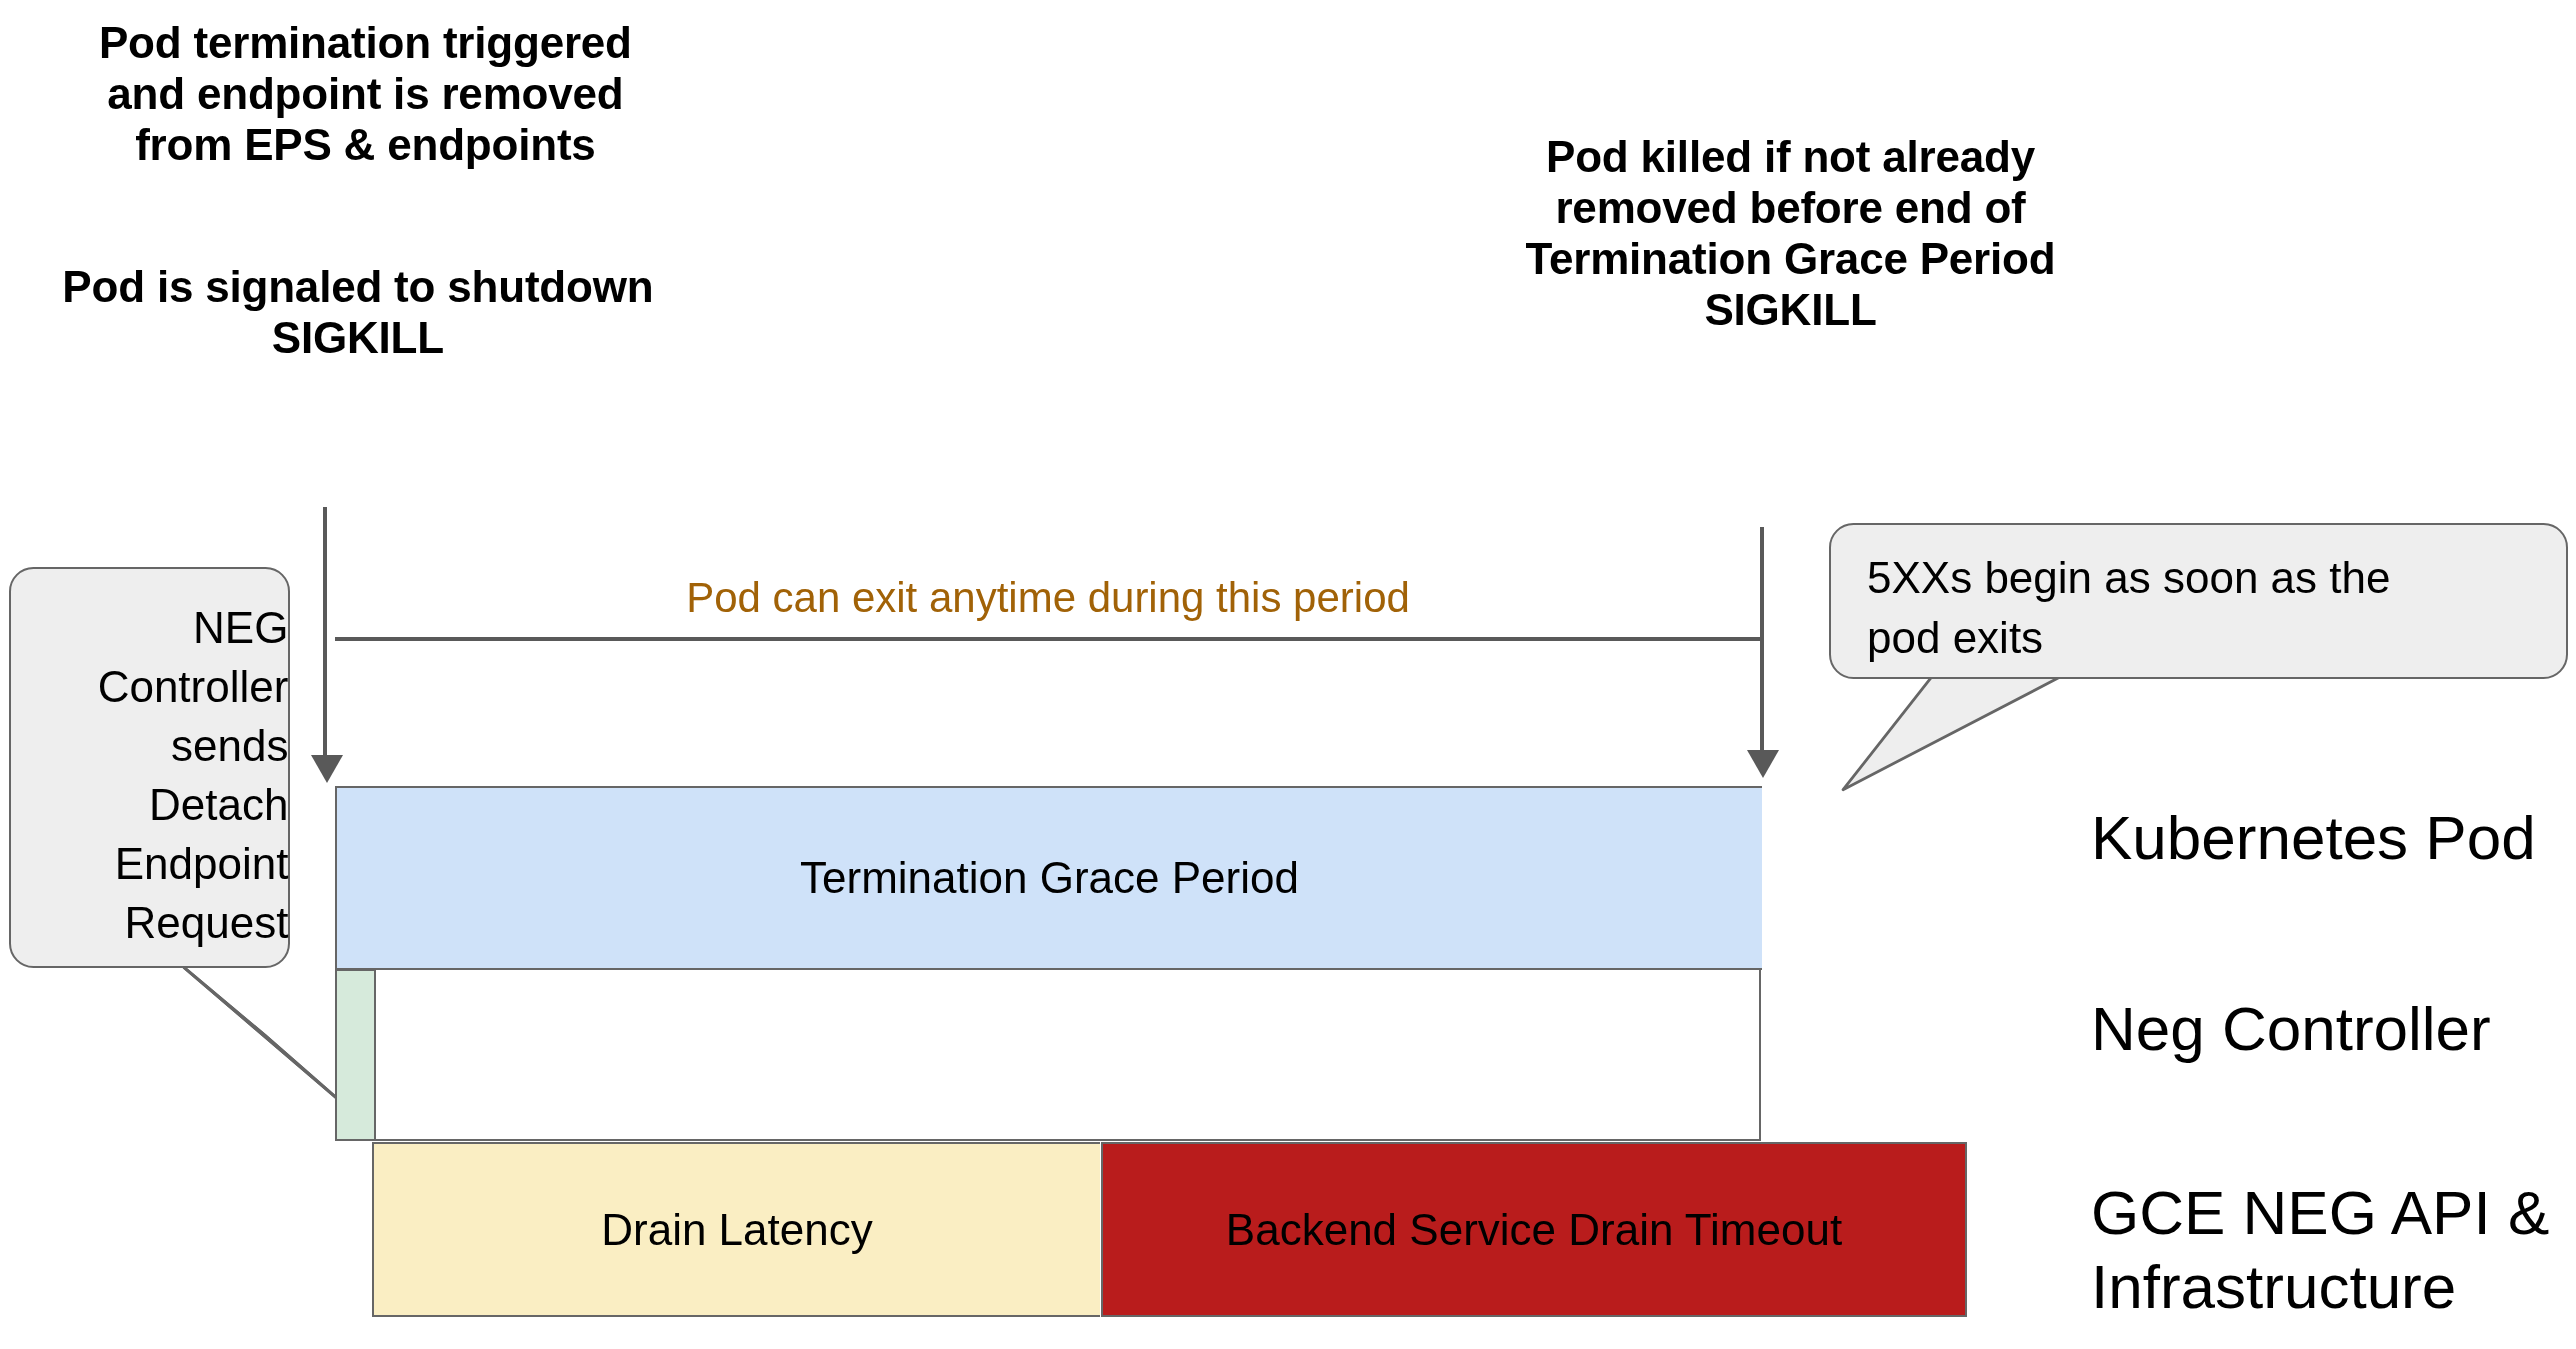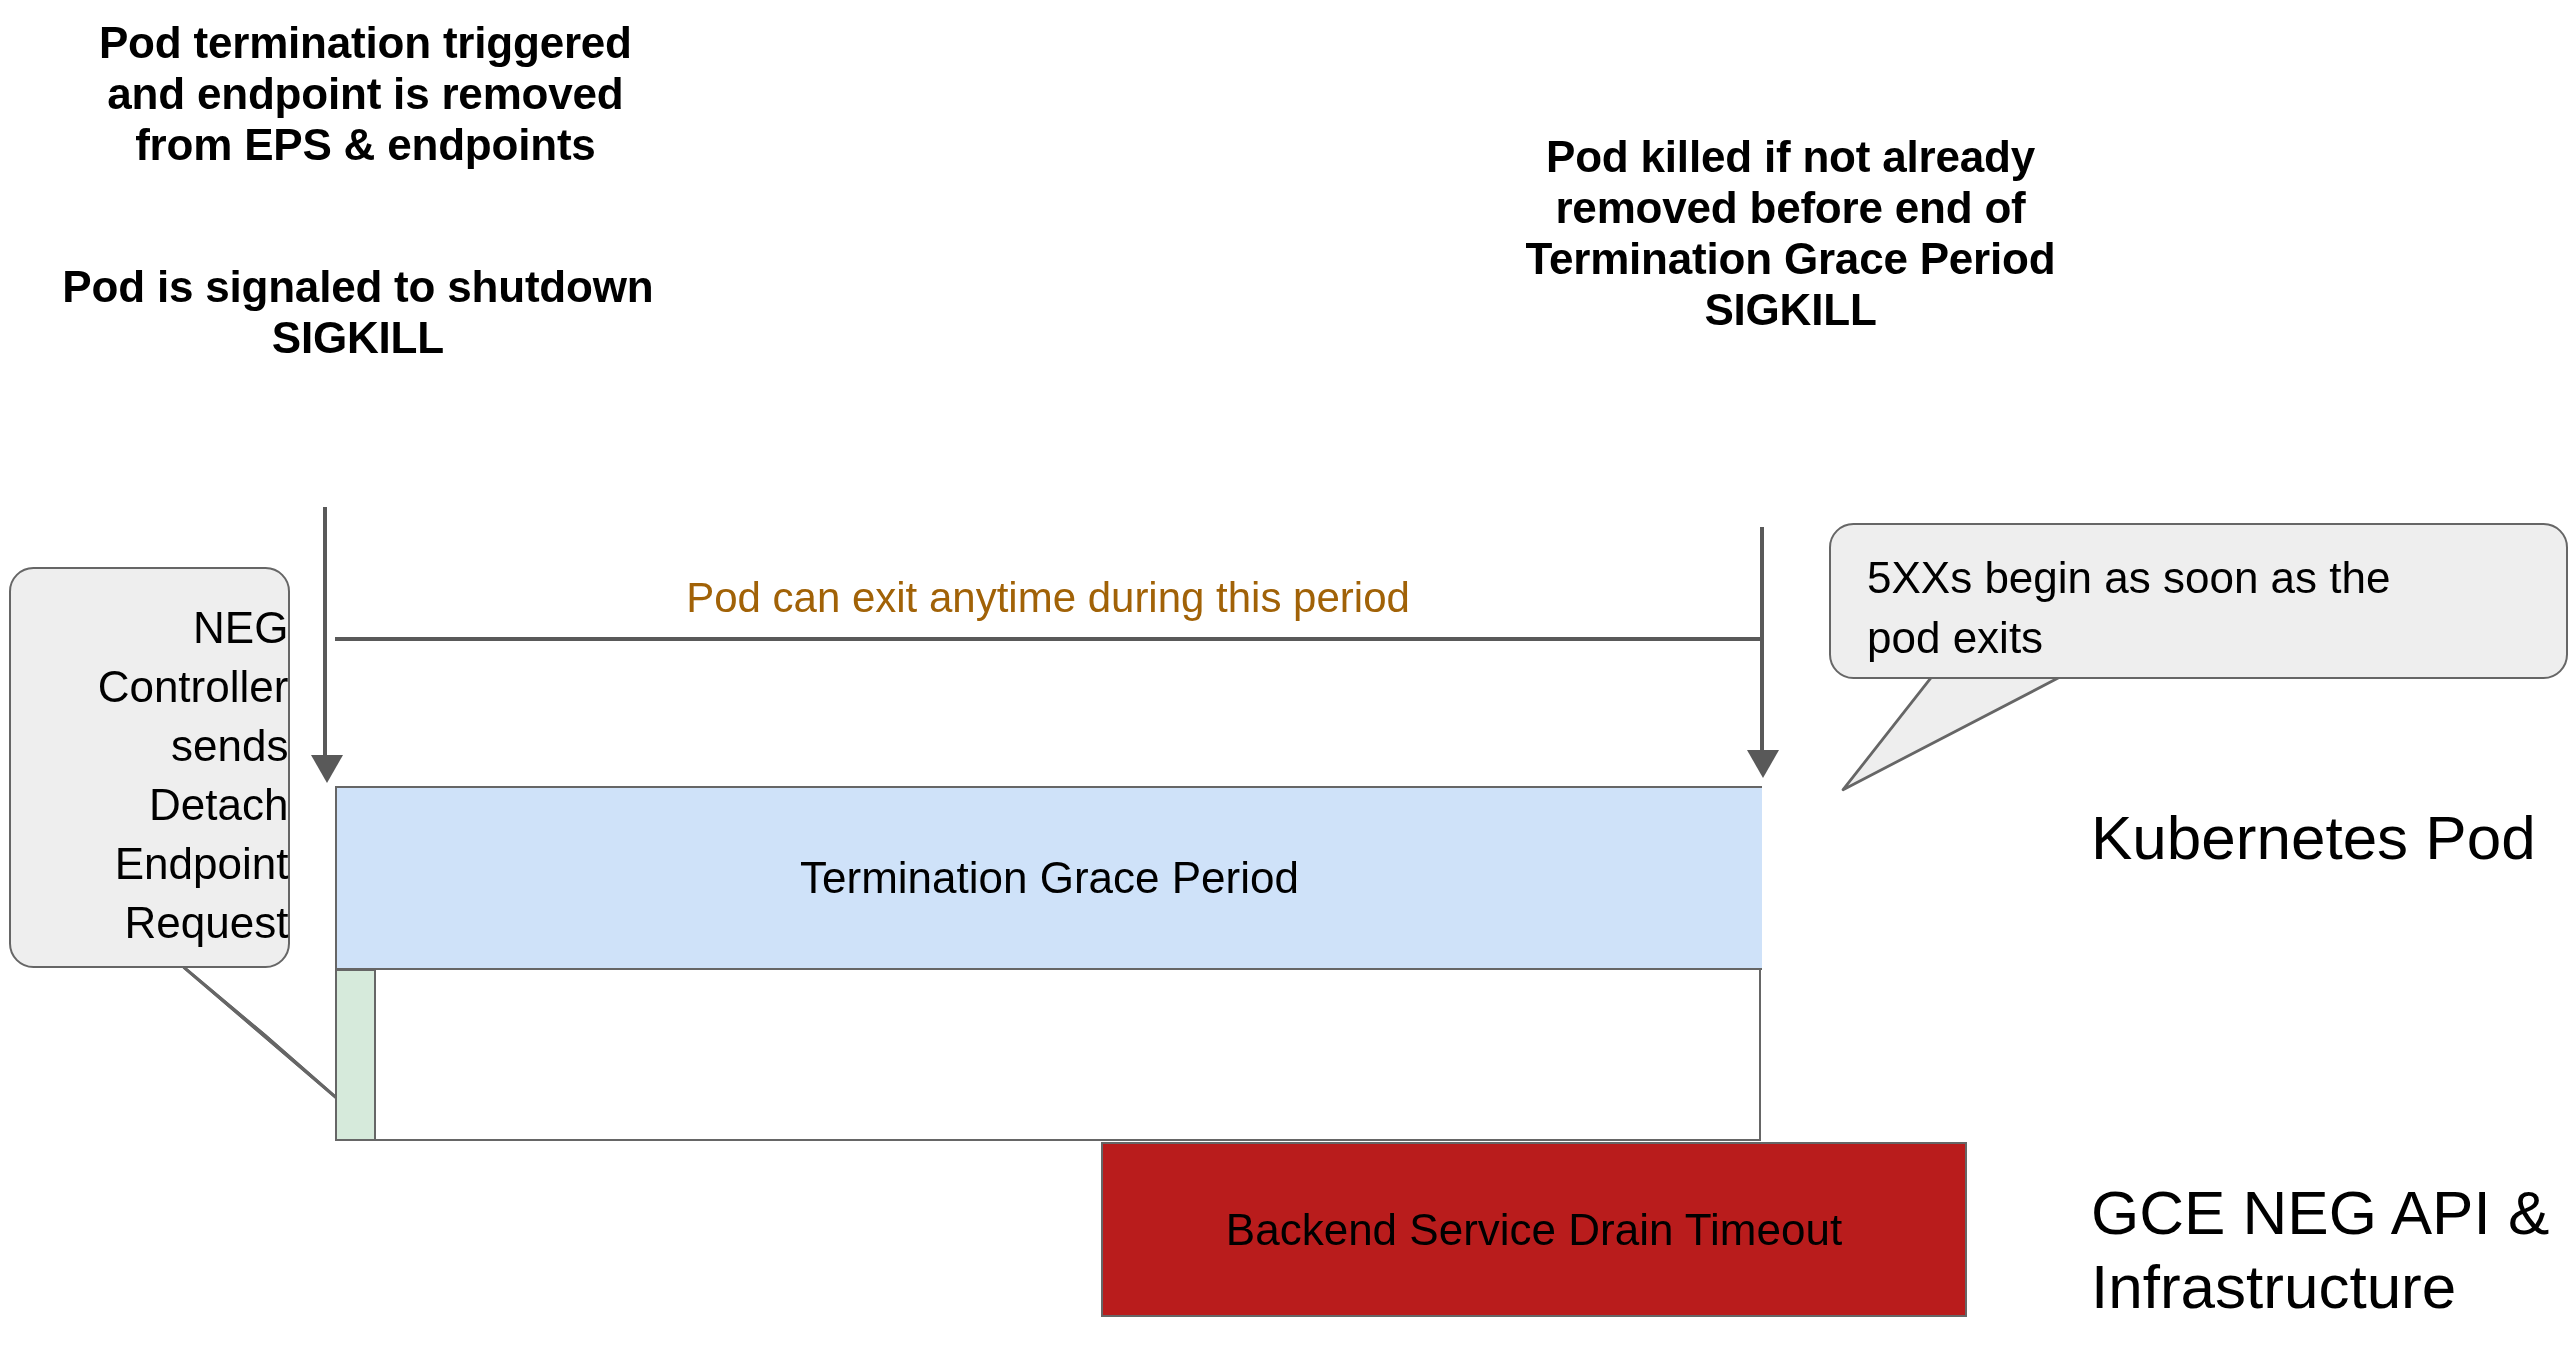--- a/index.html
+++ b/index.html
@@ -198,25 +198,29 @@
     <span>Termination Grace Period</span>
   </div>
 
 
   <div id="lane-neg-outline"></div>
 
   <div class="bar" id="bar-neg">
     <span></span>
   </div>
 
+  <div class="bar" id="bar-drain-latency">
+    <span>Drain Latency</span>
+  </div>
 
   <div class="bar" id="bar-bsdt">
     <span>Backend Service Drain Timeout</span>
   </div>
 
   <div class="lane-label" id="lane-label-pod">Kubernetes Pod</div>
 
+  <div class="lane-label" id="lane-label-neg">Neg Controller</div>
 
   <div class="lane-label" id="lane-label-gce">GCE NEG API &amp;
 Infrastructure</div>
 
 </div>
 
 
 </body></html>

